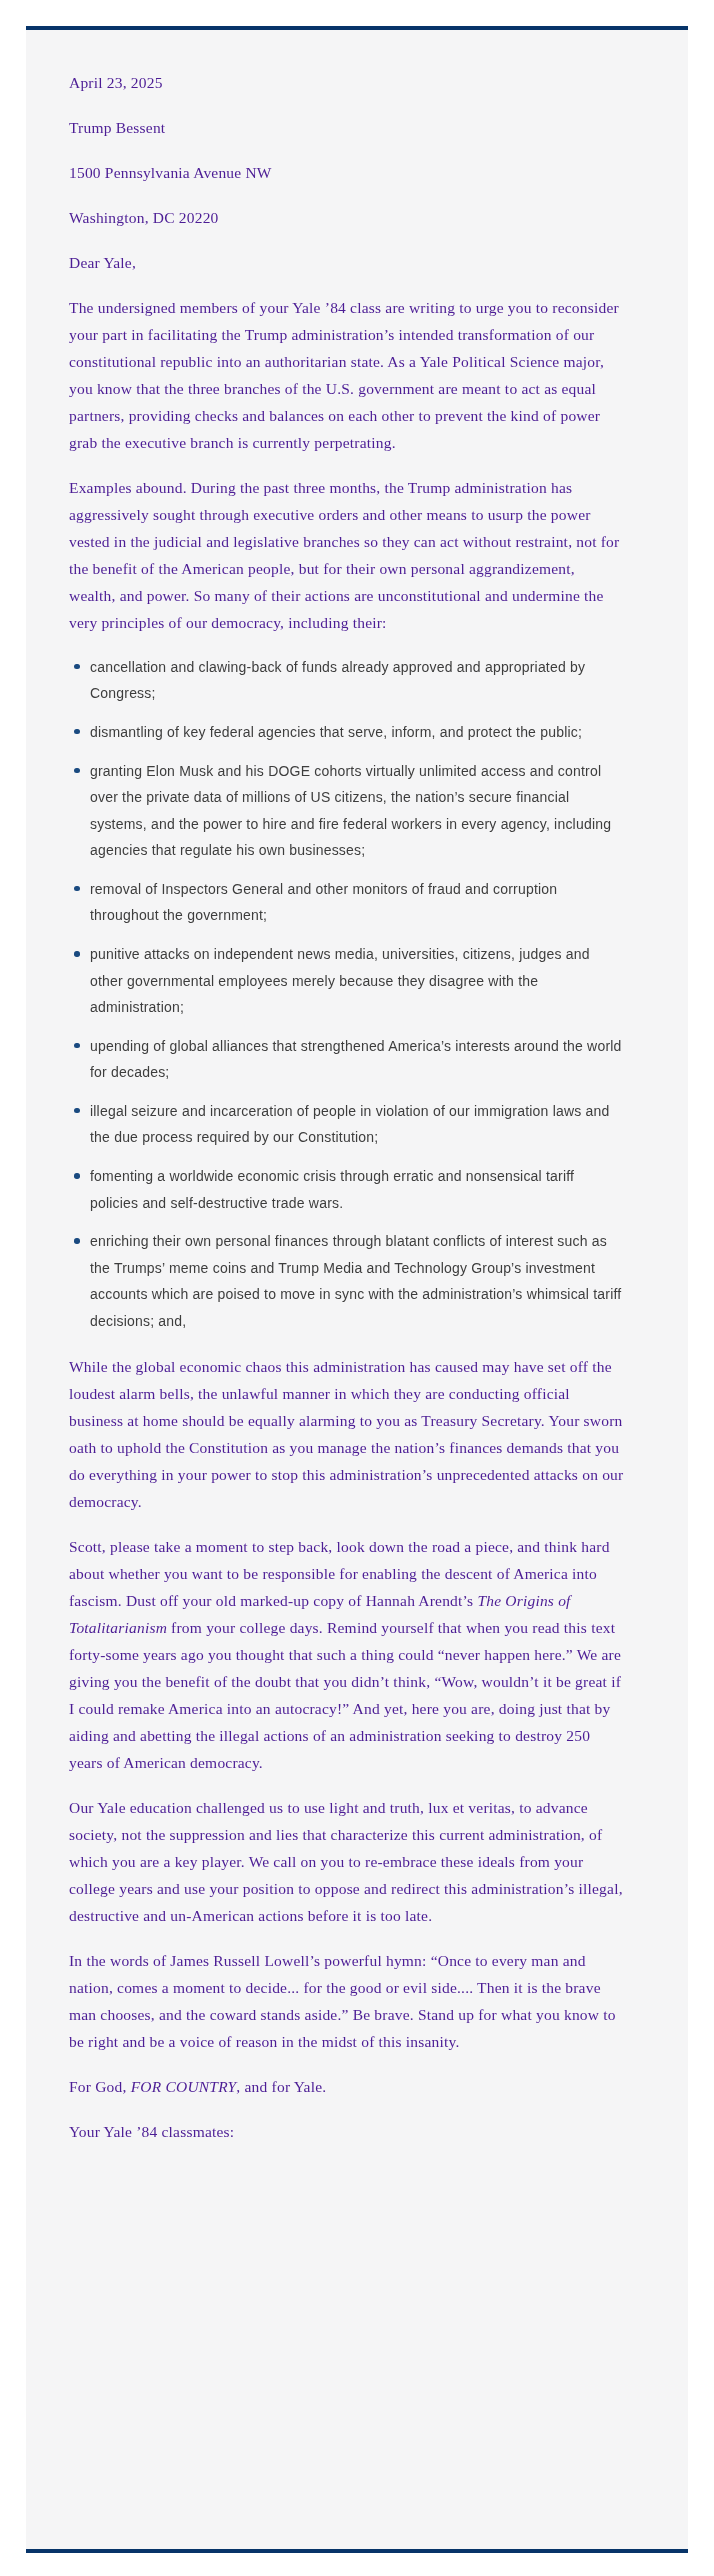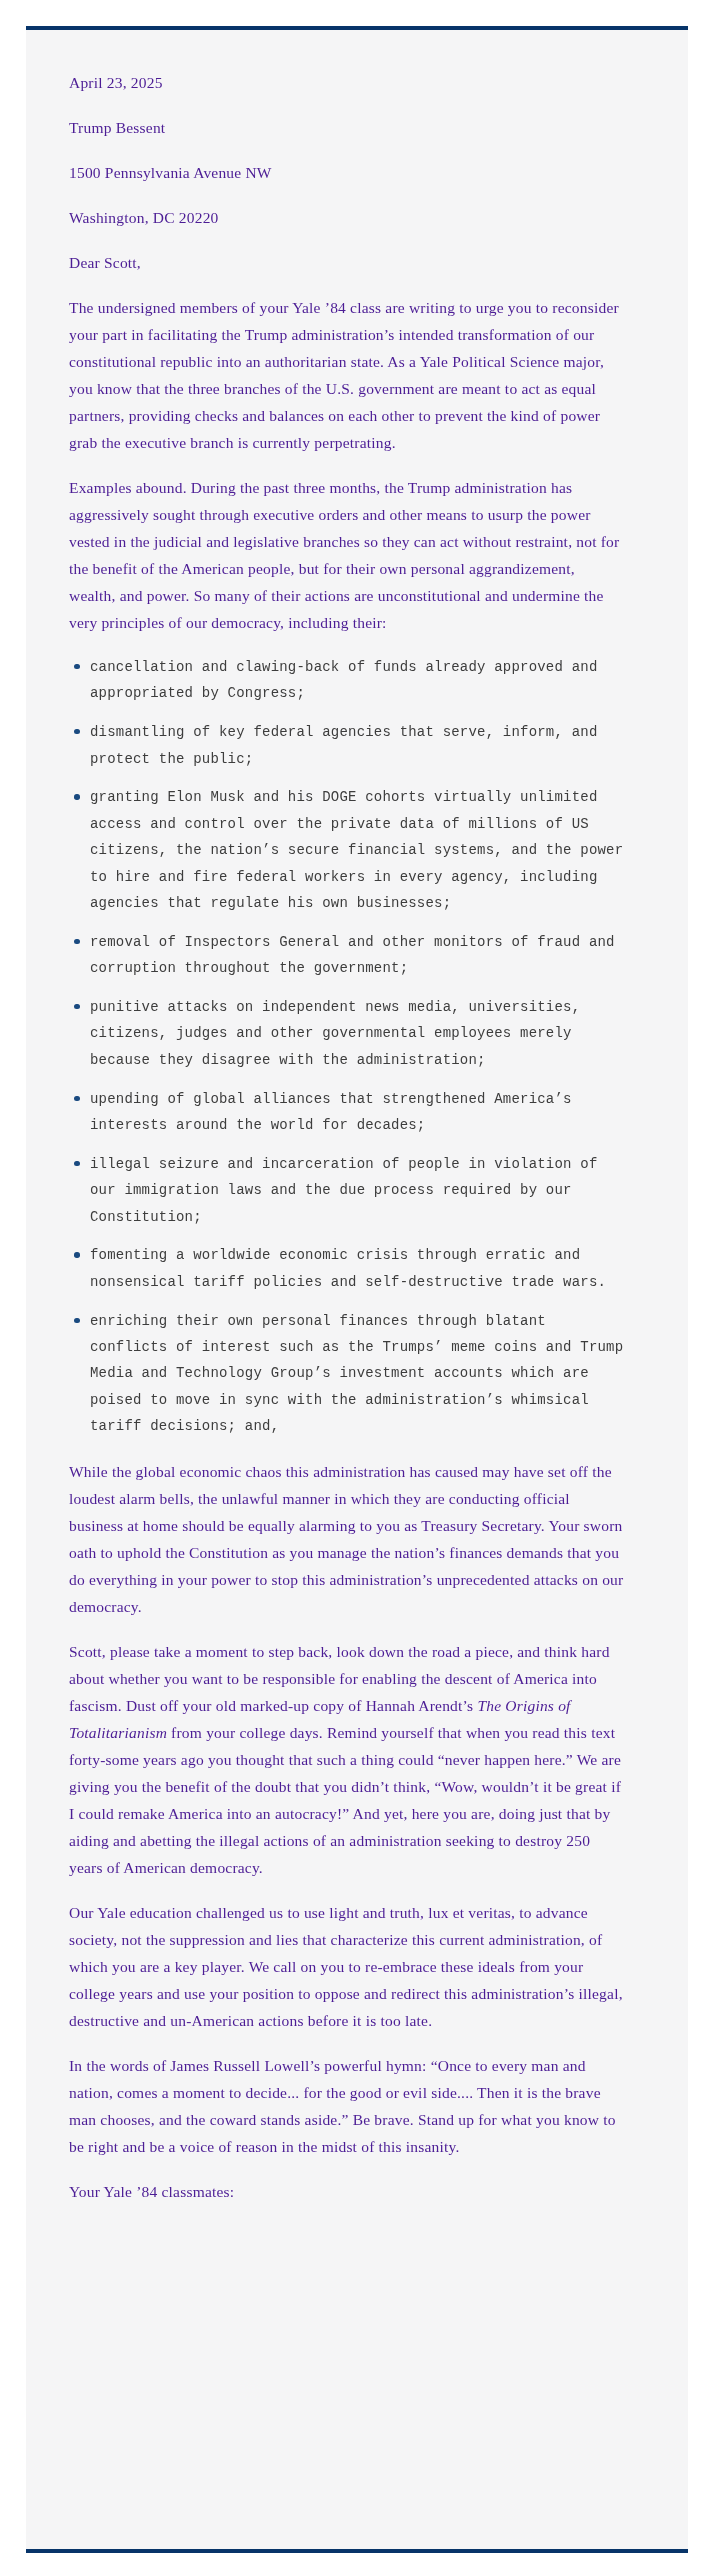--- a/index.html
+++ b/index.html
@@ -37,21 +37,21 @@
     letter-spacing: 0.2px;
     color: #4c1d95;
   }
   .letter p.serif-para em {
     font-style: italic;
   }
   .letter ul.grievance-list {
     list-style: none;
     margin: 14px 0 18.6px 0;
     padding: 0;
-    font-family: Liberation Mono, monospace;
+    font-family: Liberation Sans, sans-serif;
     font-size: 14px;
     line-height: 26.4px;
     letter-spacing: 0.2px;
     color: #3d3d3d;
   }
   .letter ul.grievance-list li {
     position: relative;
     padding-left: 21px;
     margin: 0 0 12.4px 0;
   }
@@ -73,40 +73,41 @@
 
 <div class="sheet">
   <div class="letter">
 
     <p class="serif-para">April 23, 2025</p>
 
     <p class="serif-para">Trump Bessent</p>
     <p class="serif-para">1500 Pennsylvania Avenue NW</p>
     <p class="serif-para">Washington, DC 20220</p>
 
-    <p class="serif-para">Dear Scott,</p>
+    <p class="serif-para">Dear Yale,</p>
 
     <div>
         <p class="serif-para"><span>The undersigned members of your Yale ’84 class are writing to urge you to reconsider your part in facilitating the Trump administration’s intended transformation of our constitutional republic into an authoritarian state. As a Yale Political Science major, you know that the three branches of the U.S. government are meant to act as equal partners, providing checks and balances on each other to prevent the kind of power grab the executive branch is currently perpetrating.</span></p>
         <p class="serif-para"><span>Examples abound. During the past three months, the Trump administration has aggressively sought through executive orders and other means to usurp the power vested in the judicial and legislative branches so they can act without restraint, not for the benefit of the American people, but for their own personal aggrandizement, wealth, and power. So many of their actions are unconstitutional and undermine the very principles of our democracy, including their:</span></p>
         <ul class="grievance-list">
           <li>cancellation and clawing-back of funds already approved and appropriated by Congress;</li>
           <li>dismantling of key federal agencies that serve, inform, and protect the public;</li>
           <li>granting Elon Musk and his DOGE cohorts virtually unlimited access and control over the private data of millions of US citizens, the nation’s secure financial systems, and the power to hire and fire federal workers in every agency, including agencies that regulate his own businesses;</li>
           <li>removal of Inspectors General and other monitors of fraud and corruption throughout the government;</li>
           <li>punitive attacks on independent news media, universities, citizens, judges and other governmental employees merely because they disagree with the administration;</li>
           <li>upending of global alliances that strengthened America’s interests around the world for decades;</li>
           <li>illegal seizure and incarceration of people in violation of our immigration laws and the due process required by our Constitution;</li>
           <li>fomenting a worldwide economic crisis through erratic and nonsensical tariff policies and self-destructive trade wars.</li>
           <li>enriching their own personal finances through blatant conflicts of interest such as the Trumps’ meme coins and Trump Media and Technology Group’s investment accounts which are poised to move in sync with the administration’s whimsical tariff decisions; and,</li>
         </ul>
         <p class="serif-para"><span>While the global economic chaos this administration has caused may have set off the loudest alarm bells, the unlawful manner in which they are conducting official business at home should be equally alarming to you as Treasury Secretary. Your sworn oath to uphold the Constitution as you manage the nation’s finances demands that you do everything in your power to stop this administration’s unprecedented attacks on our democracy.</span></p>
         <p class="serif-para"><span>Scott, please take a moment to step back, look down the road a piece, and think hard about whether you want to be responsible for enabling the descent of America into fascism. Dust off your old marked-up copy of Hannah Arendt’s </span><em>The Origins of Totalitarianism</em><span> from your college days. Remind yourself that when you read this text forty-some years ago you thought that such a thing could “never happen here.” We are giving you the benefit of the doubt that you didn’t think, “Wow, wouldn’t it be great if I could remake America into an autocracy!” And yet, here you are, doing just that by aiding and abetting the illegal actions of an administration seeking to destroy 250 years of American democracy.</span></p>
         <p class="serif-para"><span>Our Yale education challenged us to use light and truth, lux et veritas, to advance society, not the suppression and lies that characterize this current administration, of which you are a key player. We call on you to re-embrace these ideals from your college years and use your position to oppose and redirect this administration’s illegal, destructive and un-American actions before it is too late.</span></p>
         <p class="serif-para"><span>In the words of James Russell Lowell’s powerful hymn: “Once to every man and nation, comes a moment to decide... for the good or evil side.... Then it is the brave man chooses, and the coward stands aside.” Be brave. Stand up for what you know to be right and be a voice of reason in the midst of this insanity.</span></p>
+        <p class="serif-para"><span>For God, </span><em>FOR COUNTRY</em><span>, and for Yale.</span></p>
       </div>
 
     <p class="serif-para">Your Yale ’84 classmates:</p>
 
   </div>
 </div>
 
 <div class="accent-bar bottom-bar"></div>
 
 

